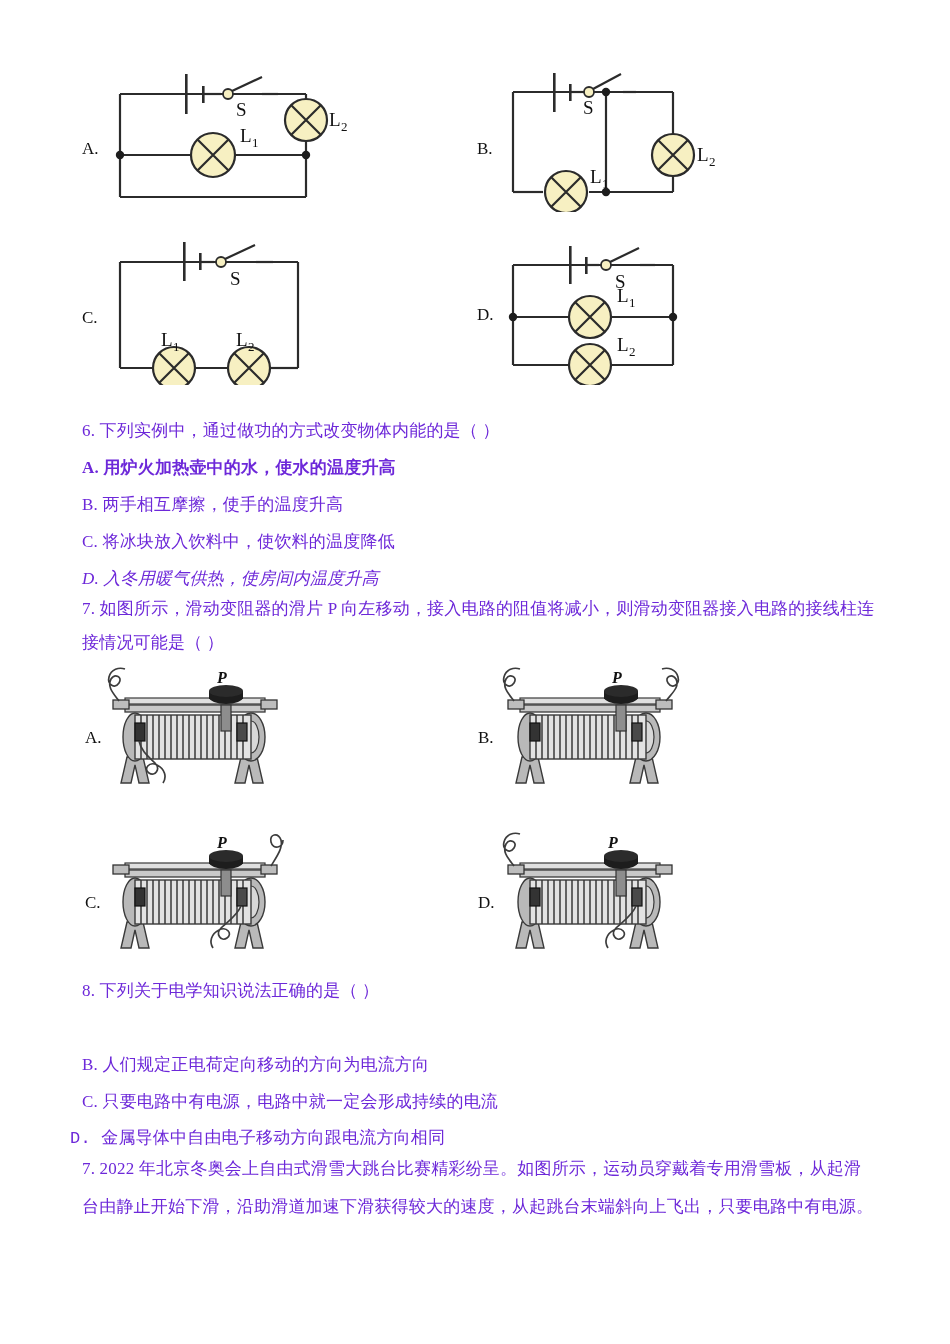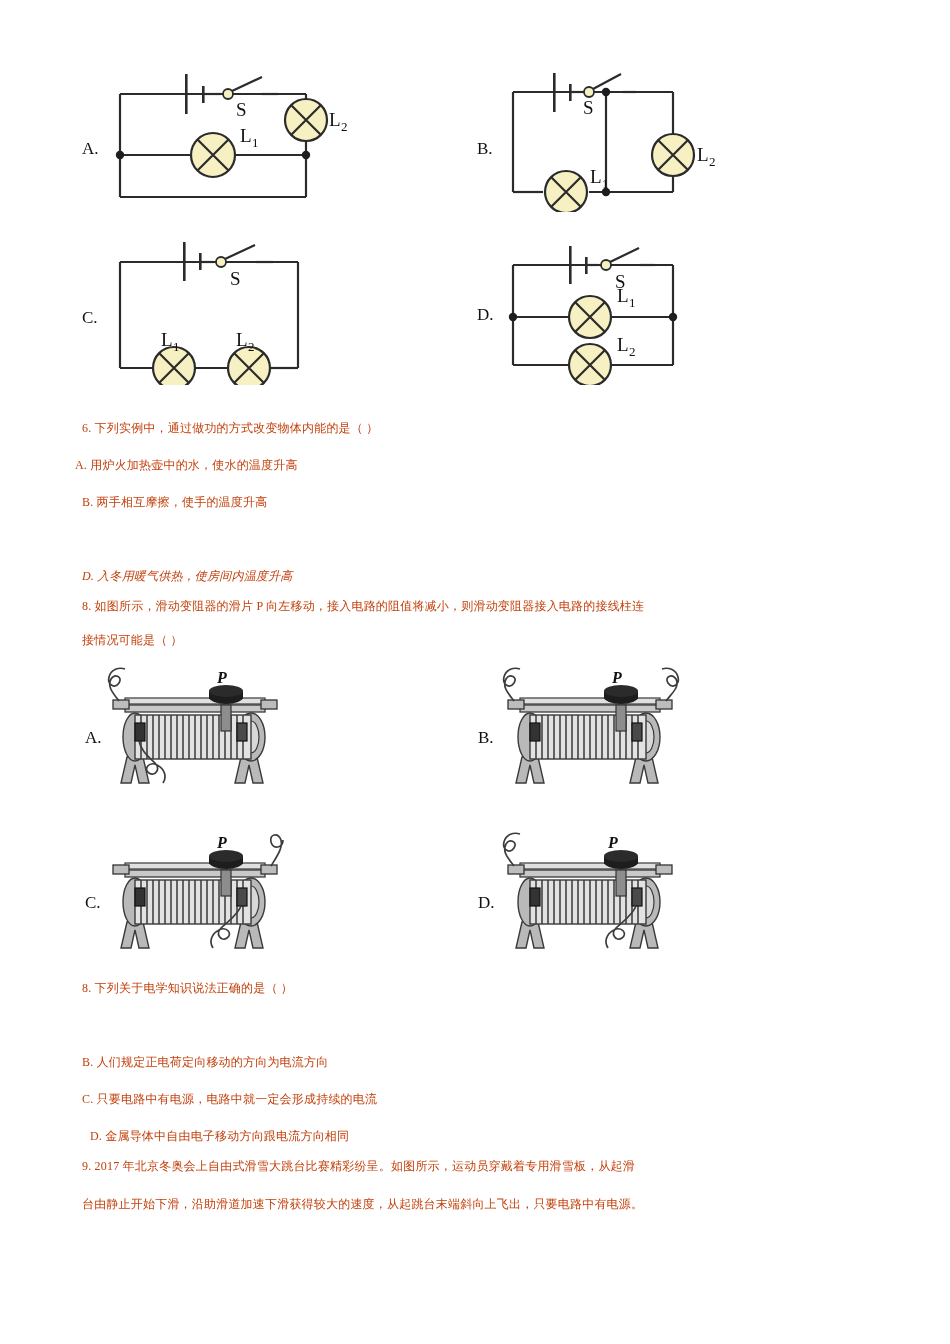--- a/index.html
+++ b/index.html
@@ -37,23 +37,23 @@
     position: absolute;
     font-family: "Liberation Serif", "DejaVu Serif", serif;
     font-size: 17px;
     color: #111;
   }
 
   
   .qtext {
     position: absolute;
     font-family: "Liberation Serif", "DejaVu Serif", serif;
-    font-size: 12px;
+    font-size: 17px;
     line-height: 1.35;
-    color: #c2410c;
+    color: #6d28d9;
     white-space: nowrap;
     letter-spacing: 0.2px;
   }
 
   
   .rheo-block {
     position: absolute;
     left: 0;
     width: 950px;
   }
@@ -269,25 +269,26 @@
         <text class="lbl-sub" x="156" y="116">2</text>
 
         <circle class="node" cx="40" cy="77" r="4.2"></circle>
         <circle class="node" cx="200" cy="77" r="4.2"></circle>
       </svg>
     </div>
     <div class="opt-letter" style="left:477px; top:305px;">D.</div>
   </div>
 
   <div class="qtext" style="left:82px; top:420px;">6. 下列实例中，通过做功的方式改变物体内能的是（      ）</div>
-  <div class="qtext" style="left:75px; top:457px;">A. 用炉火加热壶中的水，使水的温度升高</div>
+  <div class="qtext" style="left:82px; top:457px;font-weight:bold;">A. 用炉火加热壶中的水，使水的温度升高</div>
   <div class="qtext" style="left:82px; top:494px;">B. 两手相互摩擦，使手的温度升高</div>
+  <div class="qtext" style="left:82px; top:531px;">C. 将冰块放入饮料中，使饮料的温度降低</div>
   <div class="qtext" style="left:82px; top:568px;font-style:italic;">D. 入冬用暖气供热，使房间内温度升高</div>
 
-  <div class="qtext" style="left:82px; top:598px;">8. 如图所示，滑动变阻器的滑片 P 向左移动，接入电路的阻值将减小，则滑动变阻器接入电路的接线柱连</div>
+  <div class="qtext" style="left:82px; top:598px;">7. 如图所示，滑动变阻器的滑片 P 向左移动，接入电路的阻值将减小，则滑动变阻器接入电路的接线柱连</div>
   <div class="qtext" style="left:82px; top:632px;font-family:Liberation Serif, serif;">接情况可能是（      ）</div>
 
   <div class="rheo-block" style="top:660px; height:300px;">
 
     <div class="rheo-cell" style="left:105px; top:5px;">
       <svg width="190" height="130" viewBox="0 0 190 130">
 
         <path class="rh-metal" d="M22,92 L16,118 L26,118 L30,100 L34,118 L44,118 L38,92 Z"></path>
         <path class="rh-metal" d="M136,92 L130,118 L140,118 L144,100 L148,118 L158,118 L152,92 Z"></path>
 
@@ -414,18 +415,18 @@
         <path class="rh-lead" d="M14,36 C8,28 2,22 6,14 C10,8 18,12 14,18 C10,24 2,20 4,12 C6,4 14,2 20,4"></path>
         <path class="rh-lead" d="M136,76 C132,86 122,92 116,98 C110,104 116,112 122,108 C128,104 122,96 114,100 C106,104 104,112 108,118"></path>
       </svg>
     </div>
     <div class="rheo-letter" style="left:478px; top:233px;">D.</div>
   </div>
 
   <div class="qtext" style="left:82px; top:980px;">8. 下列关于电学知识说法正确的是（      ）</div>
   <div class="qtext" style="left:82px; top:1091px;">C. 只要电路中有电源，电路中就一定会形成持续的电流</div>
   <div class="qtext" style="left:82px; top:1054px;">B. 人们规定正电荷定向移动的方向为电流方向</div>
-  <div class="qtext" style="left:90px; top:1128px;">D. 金属导体中自由电子移动方向跟电流方向相同</div>
-
-  <div class="qtext" style="left:82px; top:1158px;">9. 2017 年北京冬奥会上自由式滑雪大跳台比赛精彩纷呈。如图所示，运动员穿戴着专用滑雪板，从起滑</div>
+  <div class="qtext" style="left:70px; top:1128px;font-family:Liberation Mono, monospace;">D. 金属导体中自由电子移动方向跟电流方向相同</div>
+
+  <div class="qtext" style="left:82px; top:1158px;">7. 2022 年北京冬奥会上自由式滑雪大跳台比赛精彩纷呈。如图所示，运动员穿戴着专用滑雪板，从起滑</div>
   <div class="qtext" style="left:82px; top:1196px;">台由静止开始下滑，沿助滑道加速下滑获得较大的速度，从起跳台末端斜向上飞出，只要电路中有电源。</div>
 
 </div>
 
 </body></html>

